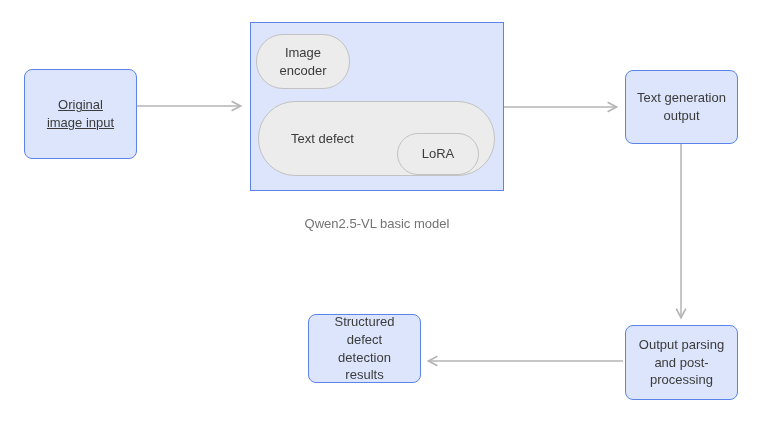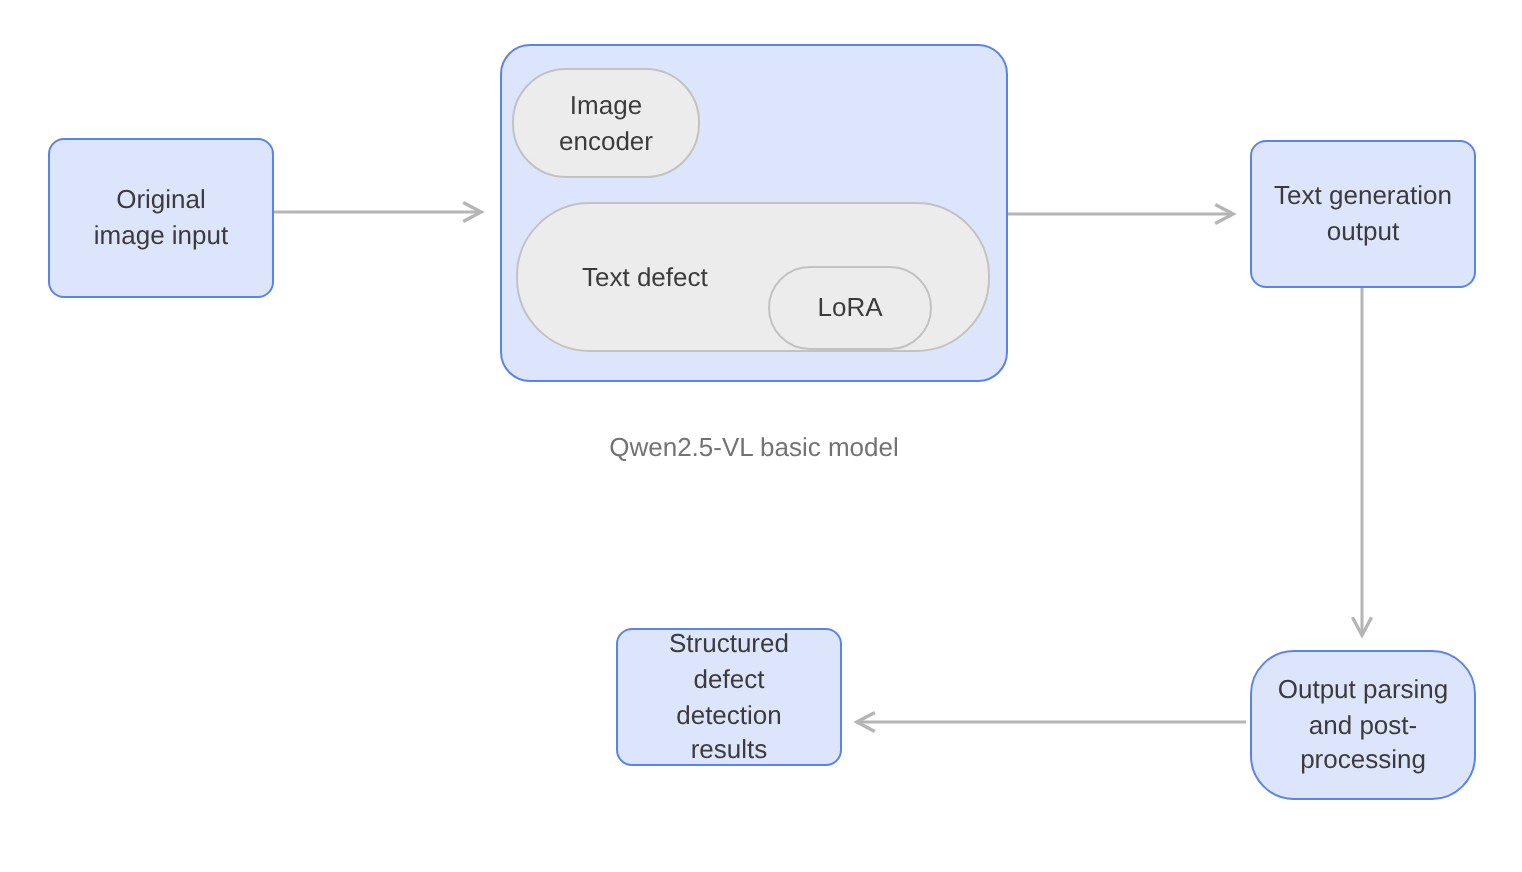--- a/index.html
+++ b/index.html
@@ -22,21 +22,21 @@
     display: flex;
     align-items: center;
     justify-content: center;
     text-align: center;
     box-sizing: border-box;
   }
   .container-box {
     position: absolute;
     background: #dce5fb;
     border: 1.5px solid #5b84ea;
-    border-radius: 15px;
+    border-radius: 0;
     box-sizing: border-box;
   }
   .pill {
     position: absolute;
     background: #ececec;
     border: 1.2px solid #c2c2c2;
     display: flex;
     align-items: center;
     box-sizing: border-box;
   }
@@ -63,43 +63,43 @@
       <marker id="arrowhead" viewBox="0 0 10 10" refX="7.5" refY="5" markerWidth="8" markerHeight="8" orient="auto-start-reverse">
         <path d="M0.5,1 L8,5 L0.5,9" fill="none" stroke="#b5b5b5" stroke-width="1.4"></path>
       </marker>
     </defs>
     <line x1="137" y1="106" x2="240" y2="106" stroke="#b5b5b5" stroke-width="1.5" marker-end="url(#arrowhead)"></line>
     <line x1="504" y1="107" x2="616" y2="107" stroke="#b5b5b5" stroke-width="1.5" marker-end="url(#arrowhead)"></line>
     <line x1="681" y1="144" x2="681" y2="317" stroke="#b5b5b5" stroke-width="1.5" marker-end="url(#arrowhead)"></line>
     <line x1="623" y1="361" x2="429" y2="361" stroke="#b5b5b5" stroke-width="1.5" marker-end="url(#arrowhead)"></line>
   </svg>
 
-  <div class="node" style="left:24px; top:69px; width:113px; height:80px; padding:0 17px;">
+  <div class="node" style="left:24px; top:69px; width:113px; height:90px; padding:0 17px;text-decoration:underline;">
     <span>Original image input</span>
   </div>
 
   <div class="container-box" style="left:250px; top:22px; width:254px; height:169px;">
     <div class="pill centered" style="left:5px; top:11px; width:94px; height:55px; border-radius:27px; padding:0 8px;">
       <span>Image encoder</span>
     </div>
     <div class="pill" style="left:7px; top:78px; width:237px; height:75px; border-radius:37px;">
       <span style="display:inline-block; width:70px; margin-left:32px; text-align:left;">Text defect</span>
-      <div class="pill centered" style="left:125px; top:31px; width:82px; height:42px; border-radius:28px;">
+      <div class="pill centered" style="left:138px; top:31px; width:82px; height:42px; border-radius:28px;">
         <span>LoRA</span>
       </div>
     </div>
   </div>
 
   <div class="caption" style="left:250px; top:215px; width:254px;">Qwen2.5-VL basic model</div>
 
   <div class="node" style="left:625px; top:70px; width:113px; height:74px; padding:1px 6px;">
     <span>Text generation output</span>
   </div>
 
-  <div class="node" style="left:625px; top:325px; width:113px; height:75px; padding:0 8px;border-radius:22px;">
+  <div class="node" style="left:625px; top:325px; width:113px; height:75px; padding:0 8px;">
     <span>Output parsing and post-processing</span>
   </div>
 
   <div class="node" style="left:308px; top:314px; width:113px; height:69px; padding:0 16px;">
     <span>Structured defect detection results</span>
   </div>
 
 </div>
 
 </body></html>

